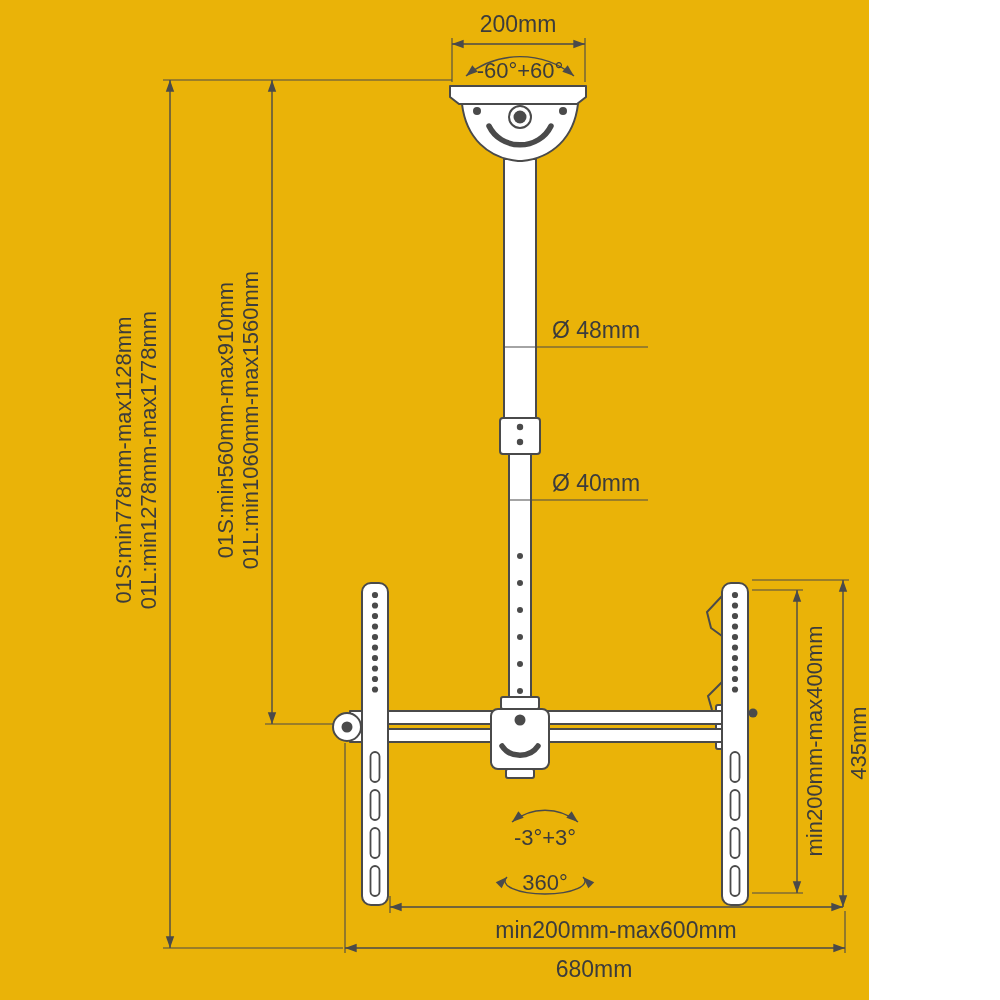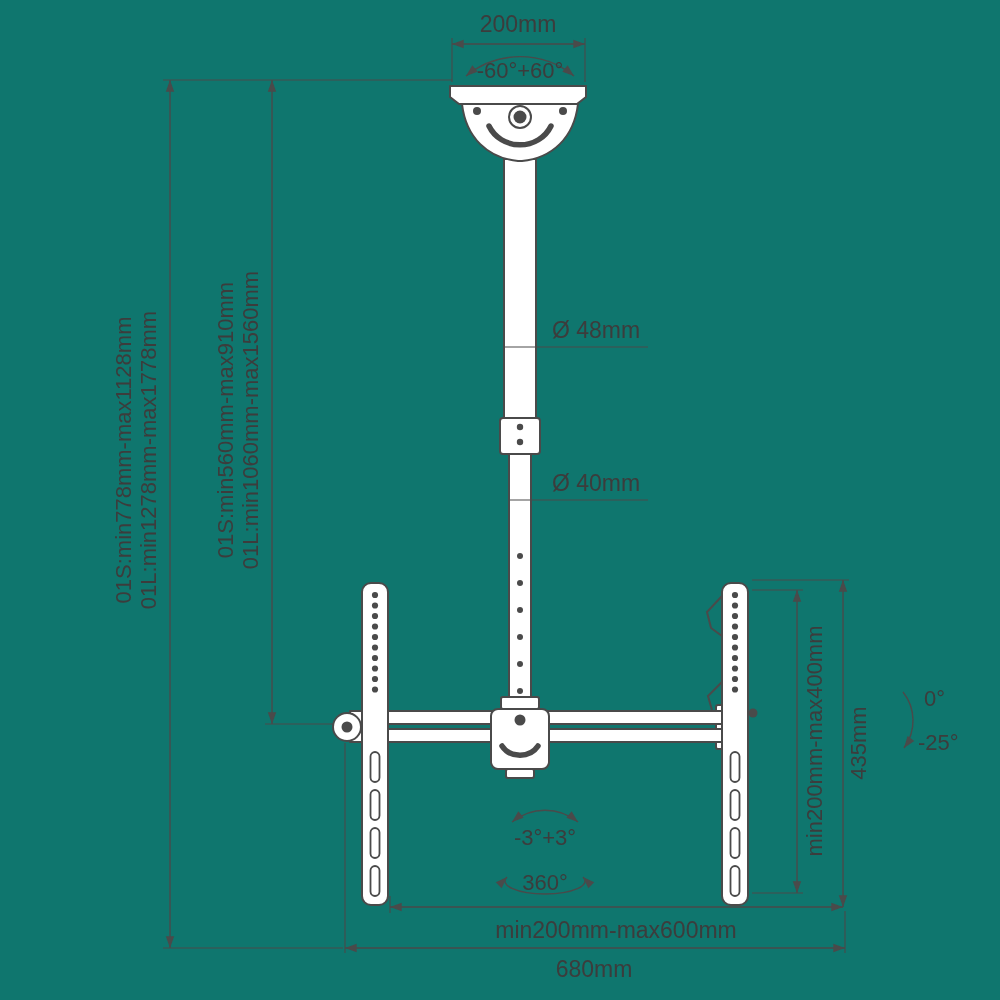--- a/index.html
+++ b/index.html
@@ -1,16 +1,16 @@
 <!DOCTYPE html>
 <html><head>
 <meta charset="utf-8">
 <style>
   html,body{margin:0;padding:0;background:#ffffff;}
-  .canvas{width:1000px;height:1000px;background:#0f766e;position:relative;overflow:hidden;}
+  .canvas{width:869px;height:1000px;background:#eab308;position:relative;overflow:hidden;}
   svg{display:block;}
   .part{fill:#ffffff;stroke:#4a4a4a;stroke-width:2;stroke-linejoin:round;}
   .pline{fill:none;stroke:#4a4a4a;stroke-width:2;}
   .slotline{fill:none;stroke:#4a4a4a;stroke-width:5.5;stroke-linecap:round;}
   .dim{fill:none;stroke:#4a4a4a;stroke-width:1.4;}
   .ext{fill:none;stroke:#4a4a4a;stroke-width:1.1;}
   .dot{fill:#4a4a4a;stroke:none;}
   .slot{fill:#ffffff;stroke:#4a4a4a;stroke-width:1.8;}
   text{fill:#3c3c3c;font-family:"Liberation Sans",sans-serif;}
   .lbl{font-size:23px;}

